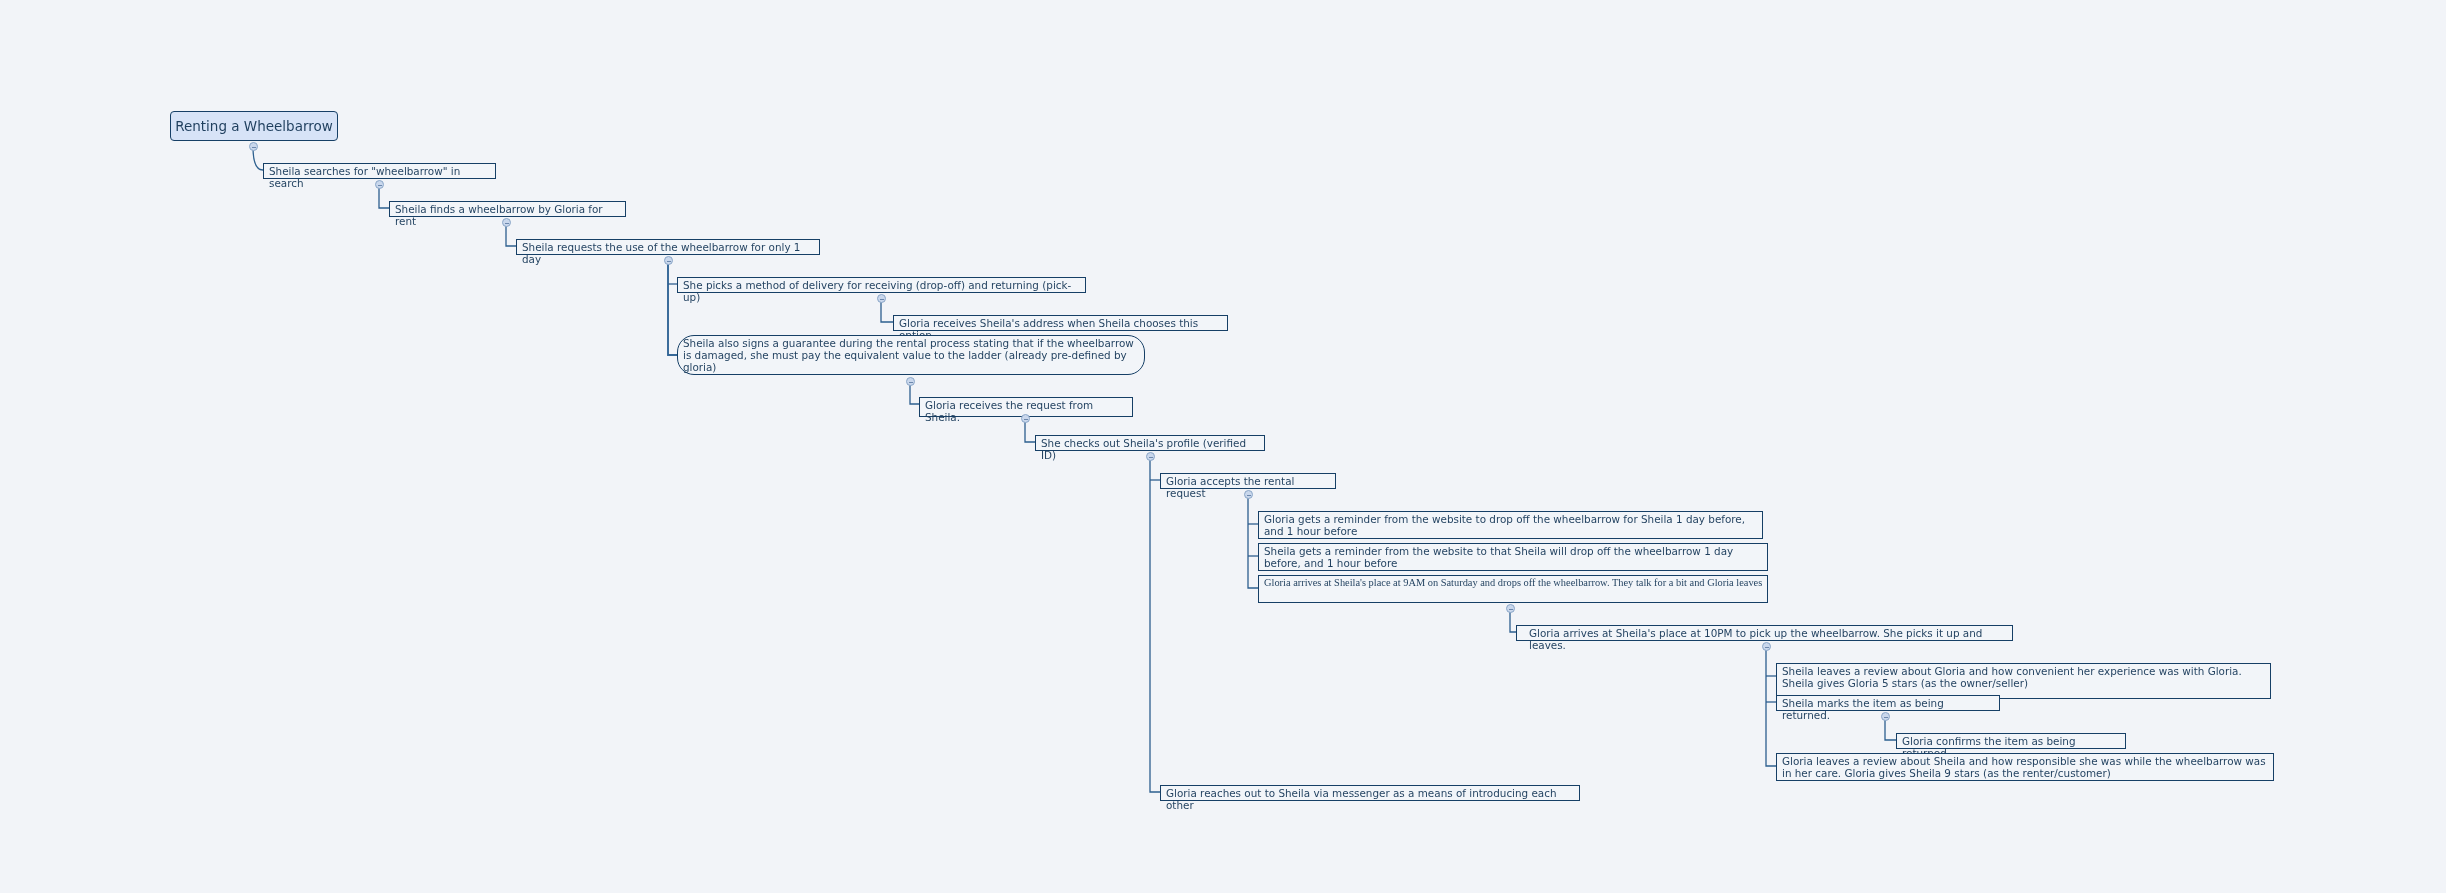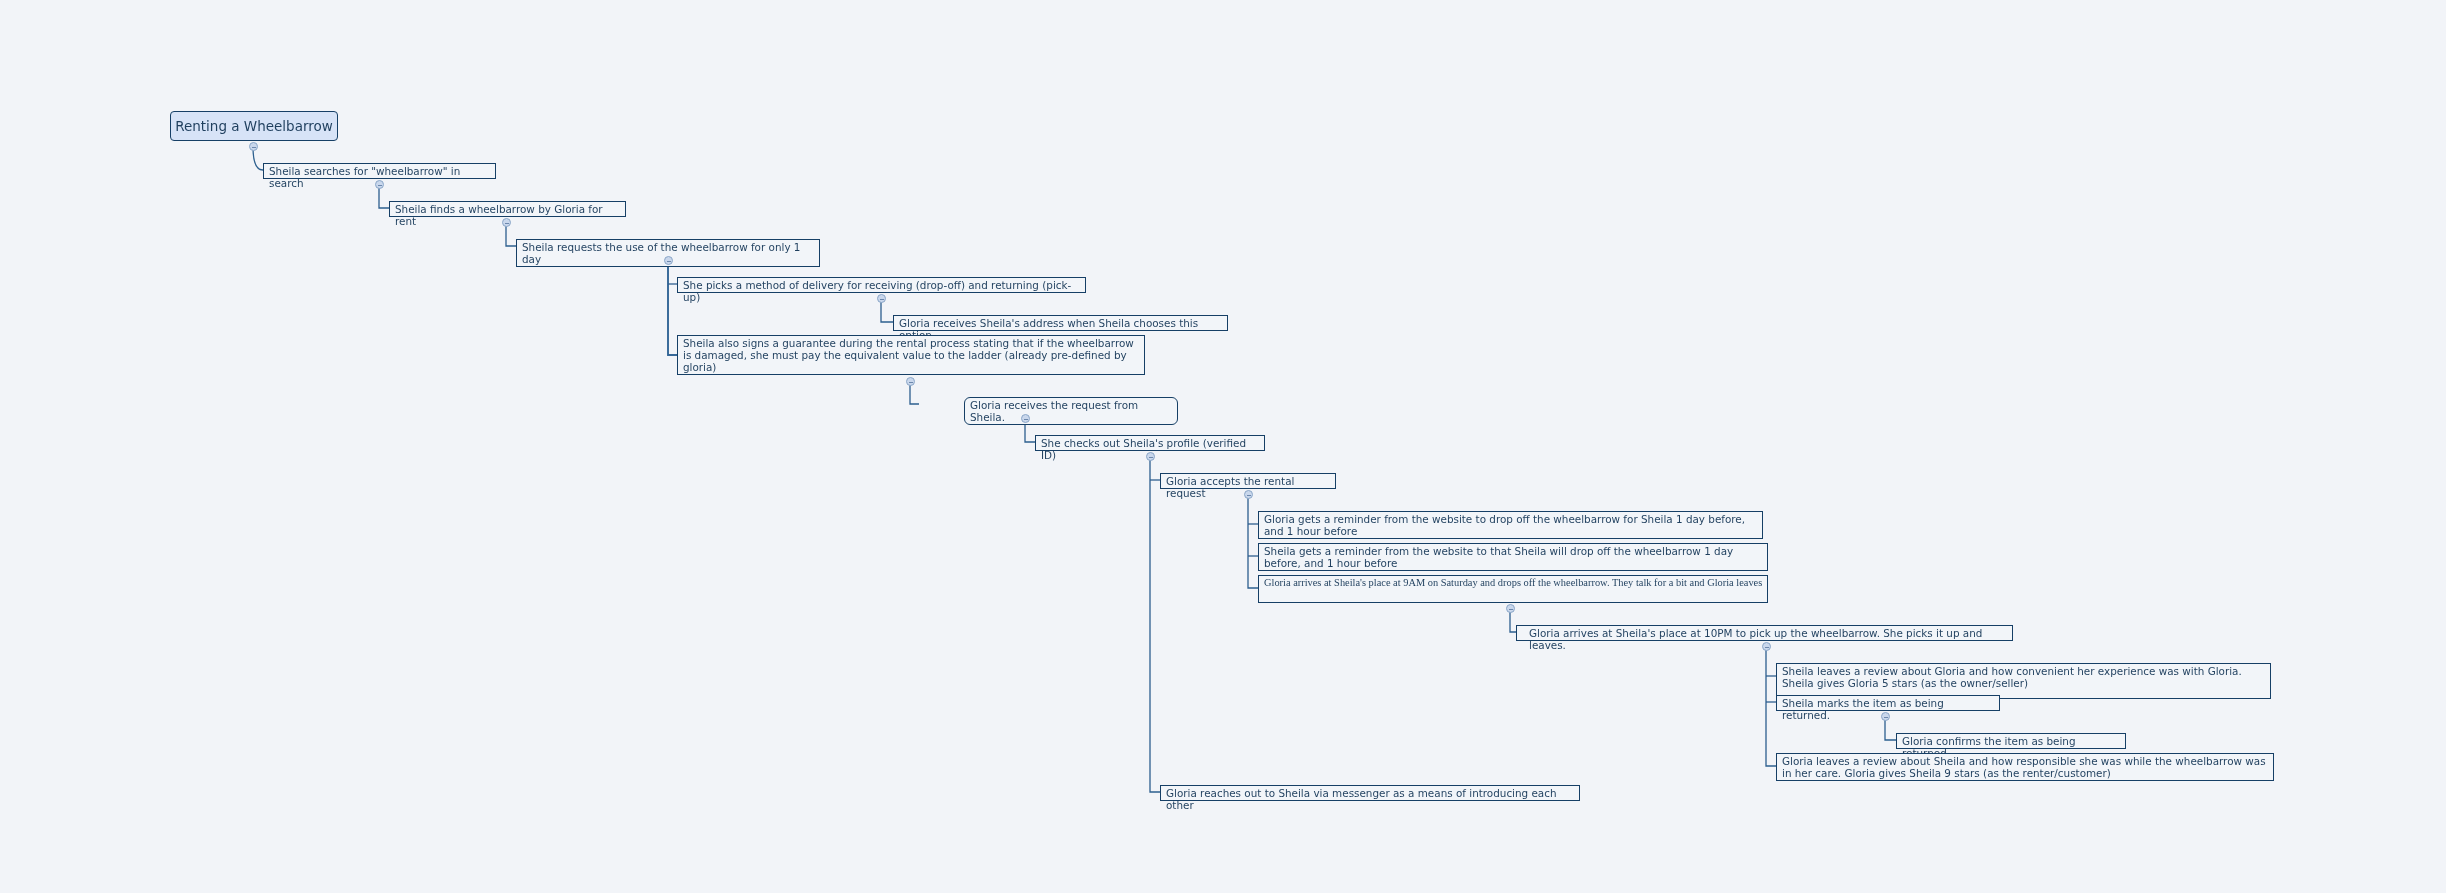--- a/index.html
+++ b/index.html
@@ -80,40 +80,40 @@
   <div class="node" style="left:263px; top:163px; width:233px; height:16px;">
     <span>Sheila searches for "wheelbarrow" in search</span>
   </div>
   <div class="toggle" style="left:375px; top:180px;"></div>
 
   <div class="node" style="left:389px; top:201px; width:237px; height:16px;">
     <span>Sheila finds a wheelbarrow by Gloria for rent</span>
   </div>
   <div class="toggle" style="left:502px; top:218px;"></div>
 
-  <div class="node" style="left:516px; top:239px; width:304px; height:28px;">
+  <div class="node" style="left:516px; top:239px; width:304px; height:16px;">
     <span>Sheila requests the use of the wheelbarrow for only 1 day</span>
   </div>
   <div class="toggle" style="left:664px; top:256px;"></div>
 
   <div class="node" style="left:677px; top:277px; width:409px; height:16px;">
     <span>She picks a method of delivery for receiving (drop-off) and returning (pick-up)</span>
   </div>
   <div class="toggle" style="left:877px; top:294px;"></div>
 
   <div class="node" style="left:893px; top:315px; width:335px; height:16px;">
     <span>Gloria receives Sheila's address when Sheila chooses this option</span>
   </div>
 
-  <div class="node" style="left:677px; top:335px; width:468px; height:40px;">
+  <div class="node" style="left:677px; top:335px; width:468px; height:40px;border-radius:17px;">
     <span>Sheila also signs a guarantee during the rental process stating that if the wheelbarrow is damaged, she must pay the equivalent value to the ladder (already pre-defined by gloria)</span>
   </div>
   <div class="toggle" style="left:906px; top:377px;"></div>
 
-  <div class="node" style="left:964px; top:397px; width:214px; height:28px;border-radius:6px;">
+  <div class="node" style="left:919px; top:397px; width:214px; height:20px;">
     <span>Gloria receives the request from Sheila.</span>
   </div>
   <div class="toggle" style="left:1021px; top:414px;"></div>
 
   <div class="node" style="left:1035px; top:435px; width:230px; height:16px;">
     <span>She checks out Sheila's profile (verified ID)</span>
   </div>
   <div class="toggle" style="left:1146px; top:452px;"></div>
 
   <div class="node" style="left:1160px; top:473px; width:176px; height:16px;">

